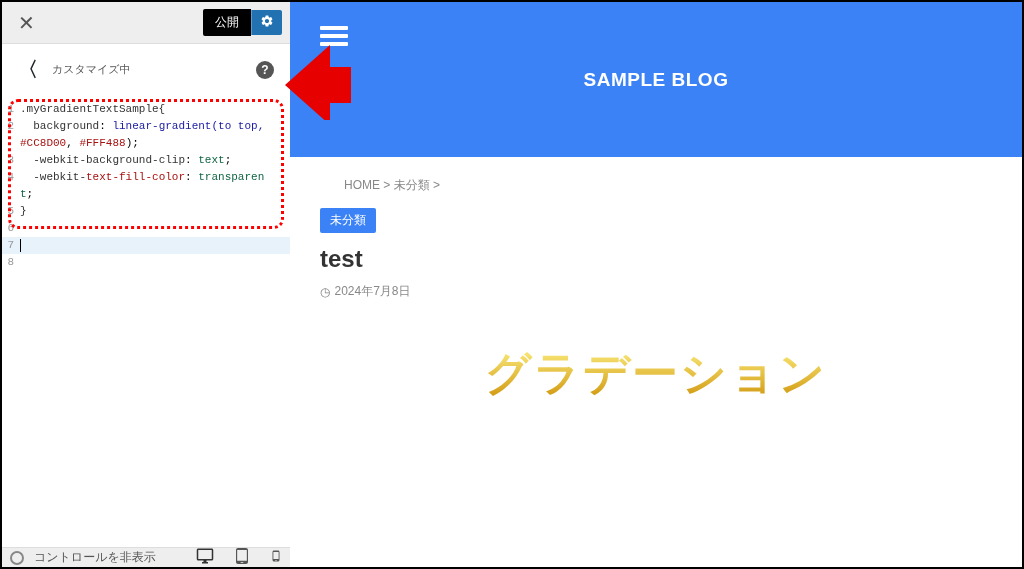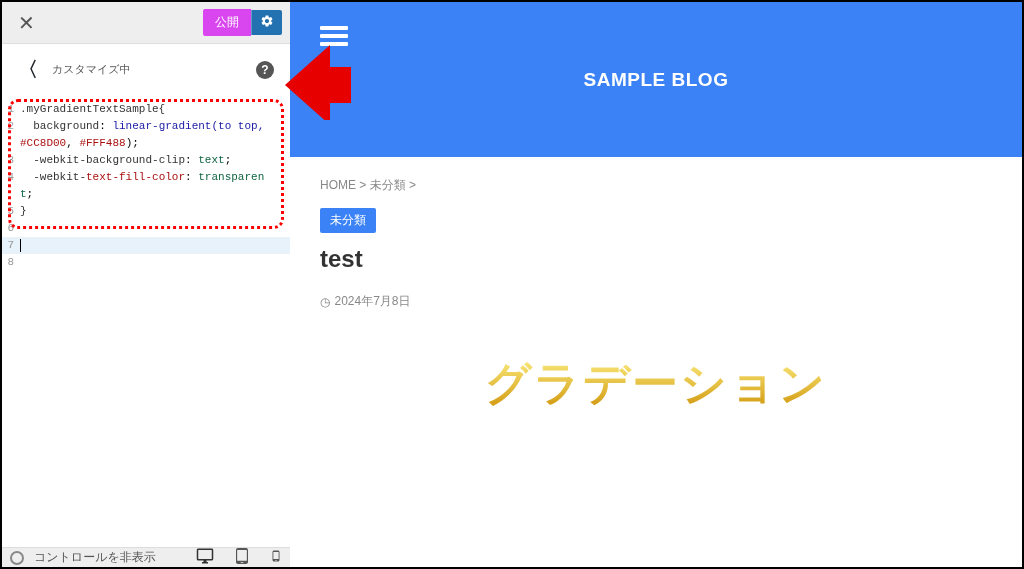--- a/index.html
+++ b/index.html
@@ -4,21 +4,21 @@
   <style>
     * { margin: 0; padding: 0; box-sizing: border-box; }
     body { font-family: -apple-system, BlinkMacSystemFont, "Segoe UI", sans-serif; background: #fff; overflow: hidden; }
     .container { display: flex; width: 1024px; height: 569px; border: 2px solid #000; }
     
     
     .sidebar { width: 288px; background: #eee; display: flex; flex-direction: column; position: relative; }
     .sidebar-top { background: #eee; height: 42px; display: flex; align-items: center; justify-content: space-between; padding: 0 8px; border-bottom: 1px solid #ddd; }
     .close-x { font-size: 20px; color: #555; cursor: pointer; padding: 4px 8px; }
     .publish-group { display: flex; align-items: center; gap: 0; }
-    .publish-btn { background: #d946ef; color: #fff; border: none; padding: 5px 12px; font-size: 12px; cursor: pointer; border-radius: 2px 0 0 2px; }
+    .publish-btn { background: #000000; color: #fff; border: none; padding: 5px 12px; font-size: 12px; cursor: pointer; border-radius: 2px 0 0 2px; }
     .gear-btn { background: #2271b1; color: #fff; border: none; padding: 4px 8px; cursor: pointer; border-radius: 0 2px 2px 0; border-left: 1px solid rgba(255,255,255,0.3); }
     
     .section-header { background: #fff; padding: 12px 16px; display: flex; align-items: center; position: relative; }
     .back-chevron { font-size: 20px; font-weight: bold; color: #1d2327; margin-right: 14px; cursor: pointer; }
     .section-titles { flex: 1; }
     .customizing { font-size: 11px; color: #555; }
     .section-name { font-size: 17px; color: #50575e; font-weight: 300; }
     .section-name strong { color: #1d2327; font-weight: 400; }
     .help-icon { width: 18px; height: 18px; border-radius: 50%; background: #555; color: #fff; display: flex; align-items: center; justify-content: center; font-size: 12px; font-weight: bold; cursor: pointer; }
     
@@ -48,23 +48,23 @@
     .red-arrow { position: absolute; top: 45px; left: 285px; z-index: 10; }
     
     
     .preview { flex: 1; background: #fff; display: flex; flex-direction: column; }
     .preview-header { background: #3b82f6; height: 155px; display: flex; flex-direction: column; align-items: center; justify-content: center; position: relative; }
     .hamburger { position: absolute; top: 20px; left: 30px; cursor: pointer; }
     .hamburger div { width: 28px; height: 4px; background: #fff; margin: 4px 0; border-radius: 1px; }
     .blog-title { color: #fff; font-size: 19px; font-weight: bold; letter-spacing: 0.5px; }
     
     .preview-content { padding: 20px 30px; flex: 1; }
-    .breadcrumb { font-size: 12px; color: #888; margin-bottom: 14px; }
+    .breadcrumb { font-size: 12px; color: #888; margin-bottom: 14px; margin-left: 24px; }
     .category-tag { display: inline-block; background: #3b82f6; color: #fff; font-size: 12px; padding: 4px 10px; border-radius: 2px; margin-bottom: 12px; }
-    .post-title { font-size: 24px; font-weight: bold; color: #333; margin-bottom: 20px; }
+    .post-title { font-size: 24px; font-weight: bold; color: #333; margin-bottom: 10px; }
     .post-date { font-size: 12px; color: #888; display: flex; align-items: center; gap: 4px; }
     .gradient-text { font-size: 46px; font-weight: bold; text-align: center; margin-top: 43px; background: linear-gradient(to top, #CC8D00, #FFF488); -webkit-background-clip: text; background-clip: text; -webkit-text-fill-color: transparent; letter-spacing: 2px; }
   </style>
 </head>
 <body>
 
 <div class="container">
   <div class="sidebar">
     <div class="sidebar-top">
       <span class="close-x">✕</span>

